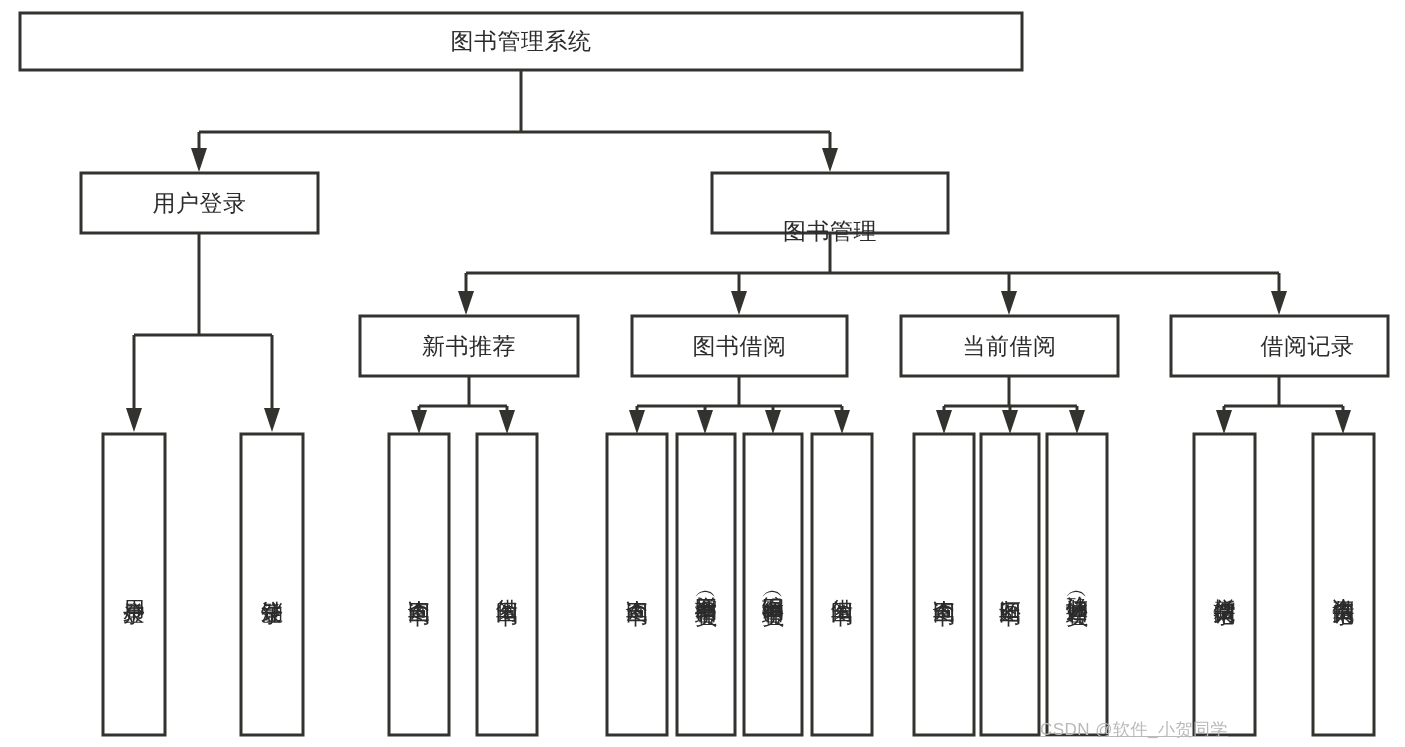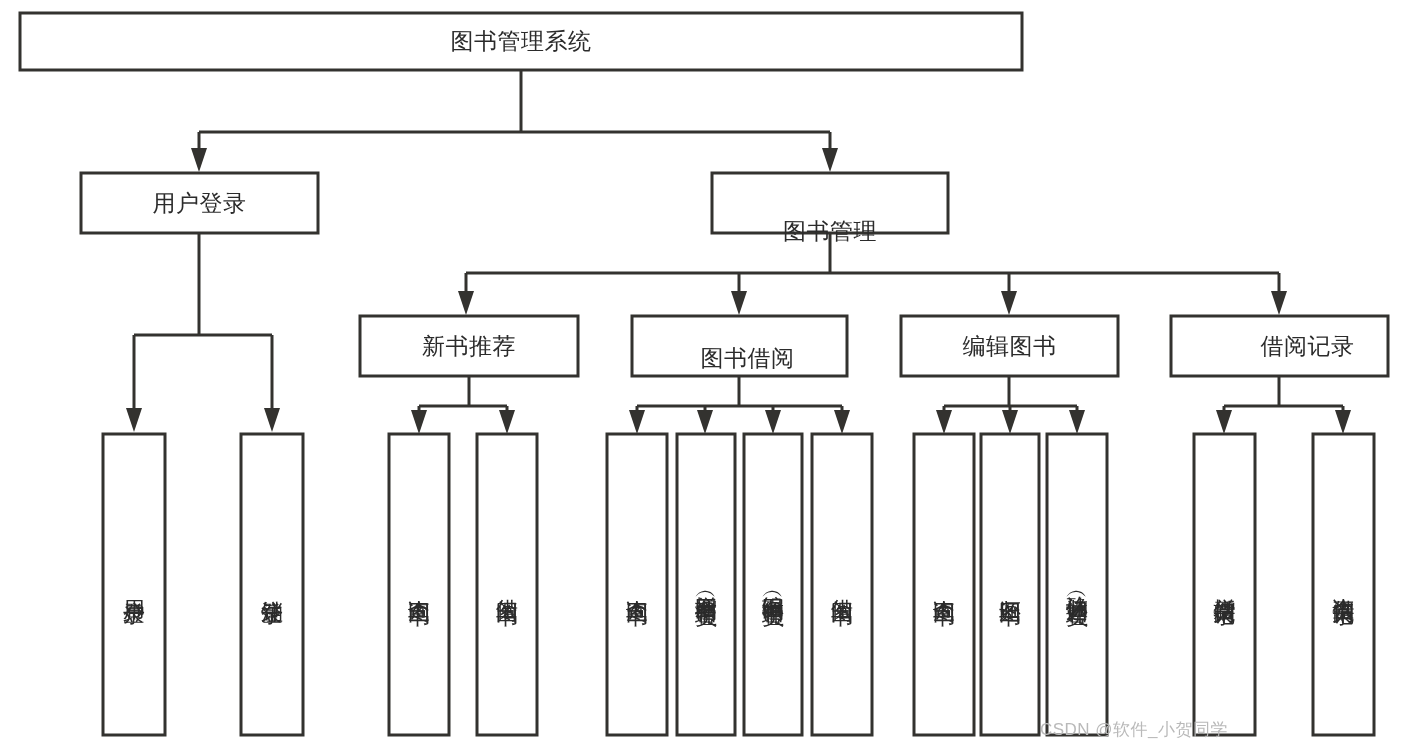--- a/index.html
+++ b/index.html
@@ -68,20 +68,21 @@
   }
   .watermark {
     position: absolute;
     right: 8px;
     bottom: 6px;
     font-size: 17px;
     color: #b9b9b9;
     font-family: "Liberation Sans", "DejaVu Sans", sans-serif;
     letter-spacing: 0.5px;
     white-space: nowrap;
+    text-decoration: underline;
   }
 </style>
 </head>
 <body>
 
 <div id="diagram-root">
 
   <svg class="flow" viewBox="0 0 1405 747" xmlns="http://www.w3.org/2000/svg">
 
     <g>
@@ -186,22 +187,22 @@
     <rect class="node-box" x="1313" y="434" width="61" height="301"></rect>
 
   </svg>
 
   <div class="node-label horizontal" style="left:20px;  top:13px;  width:1002px; height:57px;">图书管理系统</div>
 
   <div class="node-label horizontal" style="left:81px;  top:173px; width:237px; height:60px;">用户登录</div>
   <div class="node-label horizontal" style="left:712px; top:173px; width:236px; height:60px;margin-top:28px;">图书管理</div>
 
   <div class="node-label horizontal" style="left:360px; top:316px; width:218px; height:60px;">新书推荐</div>
-  <div class="node-label horizontal" style="left:632px; top:328px; width:215px; height:60px;margin-left:8px;">图书借阅</div>
-  <div class="node-label horizontal" style="left:901px; top:316px; width:217px; height:60px;">编辑图书</div>
+  <div class="node-label horizontal" style="left:632px; top:316px; width:215px; height:60px;">图书借阅</div>
+  <div class="node-label horizontal" style="left:901px; top:316px; width:217px; height:60px;">当前借阅</div>
   <div class="node-label horizontal" style="left:1171px;top:316px; width:217px; height:60px;margin-left:28px;">借阅记录</div>
 
   <div class="node-label vertical" style="left:103px; top:434px; width:62px; height:301px;">用户登录</div>
   <div class="node-label vertical" style="left:241px; top:434px; width:62px; height:301px;">注销登录</div>
 
   <div class="node-label vertical" style="left:389px; top:434px; width:60px; height:301px;">查询图书</div>
   <div class="node-label vertical" style="left:477px; top:434px; width:60px; height:301px;">借阅图书</div>
 
   <div class="node-label vertical" style="left:607px; top:434px; width:60px; height:301px;">查询图书</div>
   <div class="node-label vertical" style="left:677px; top:434px; width:58px; height:301px;">新增图书（管理员）</div>

